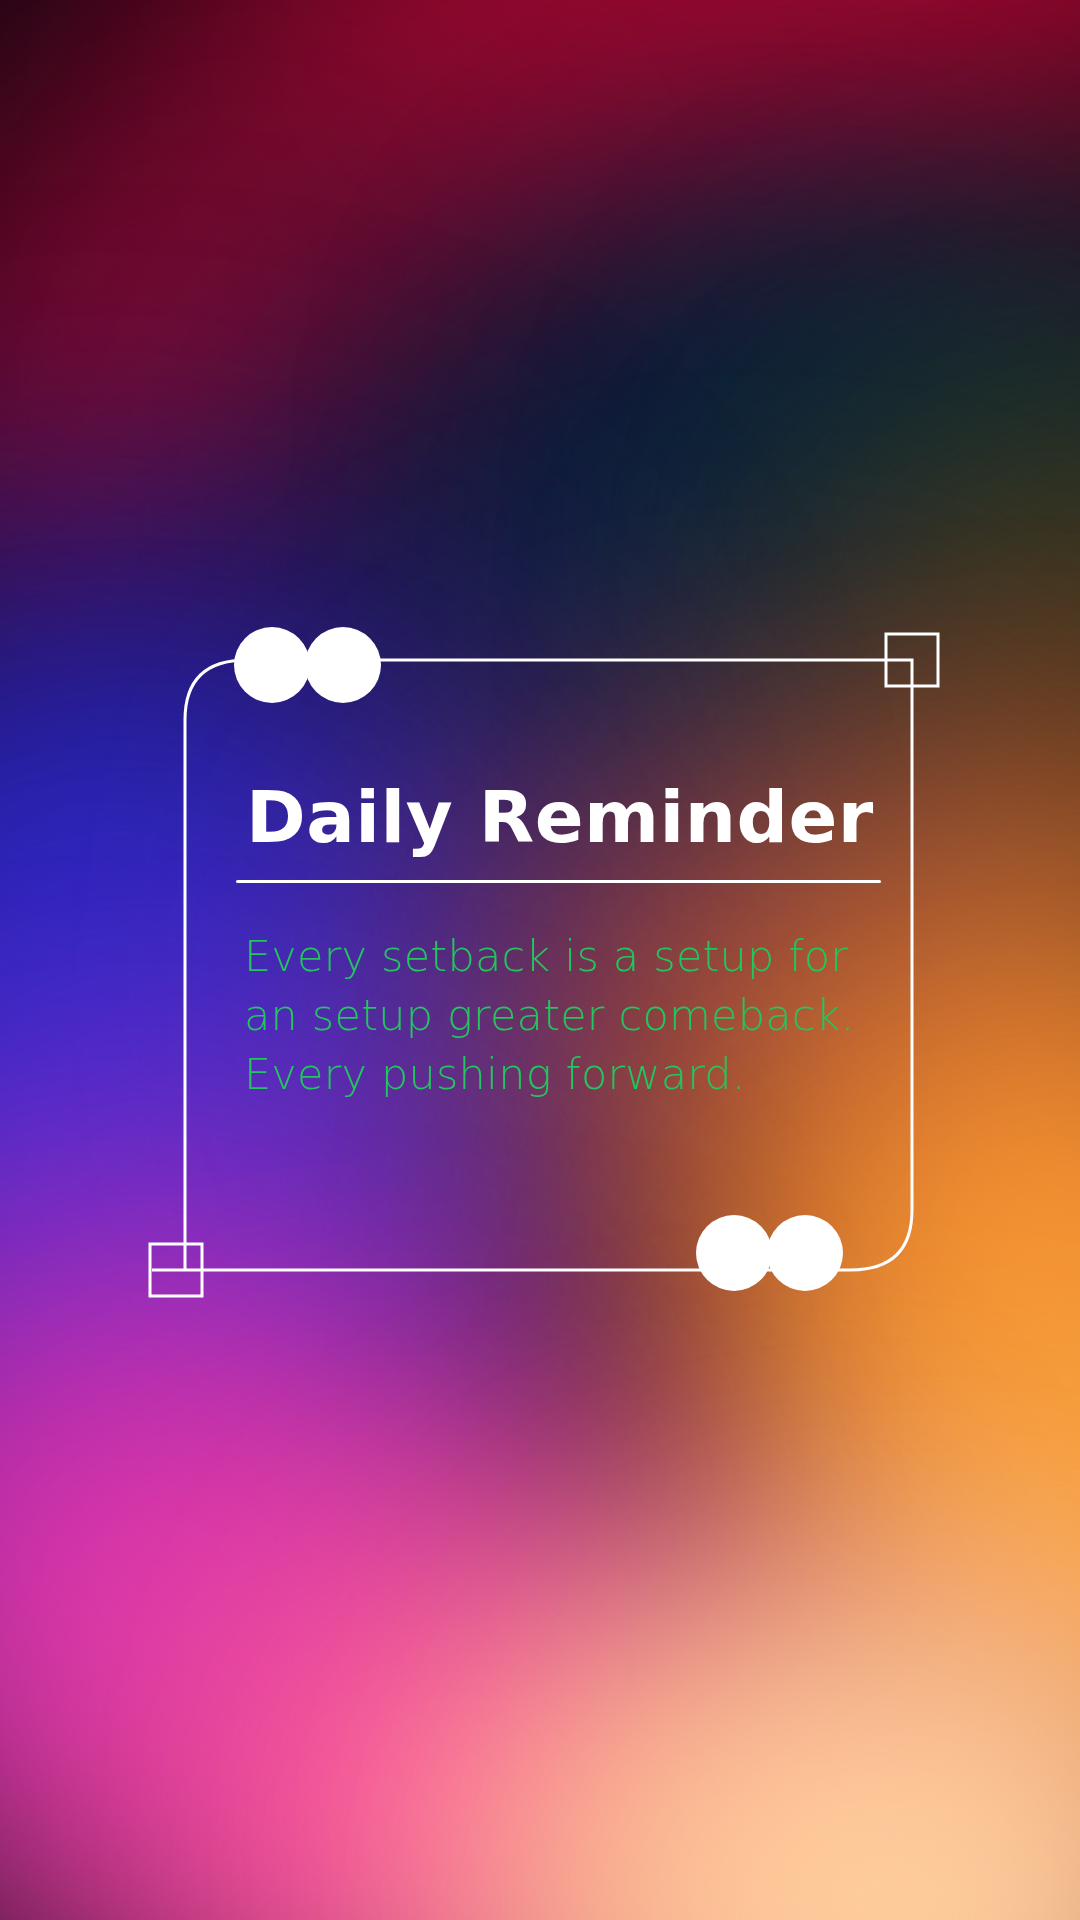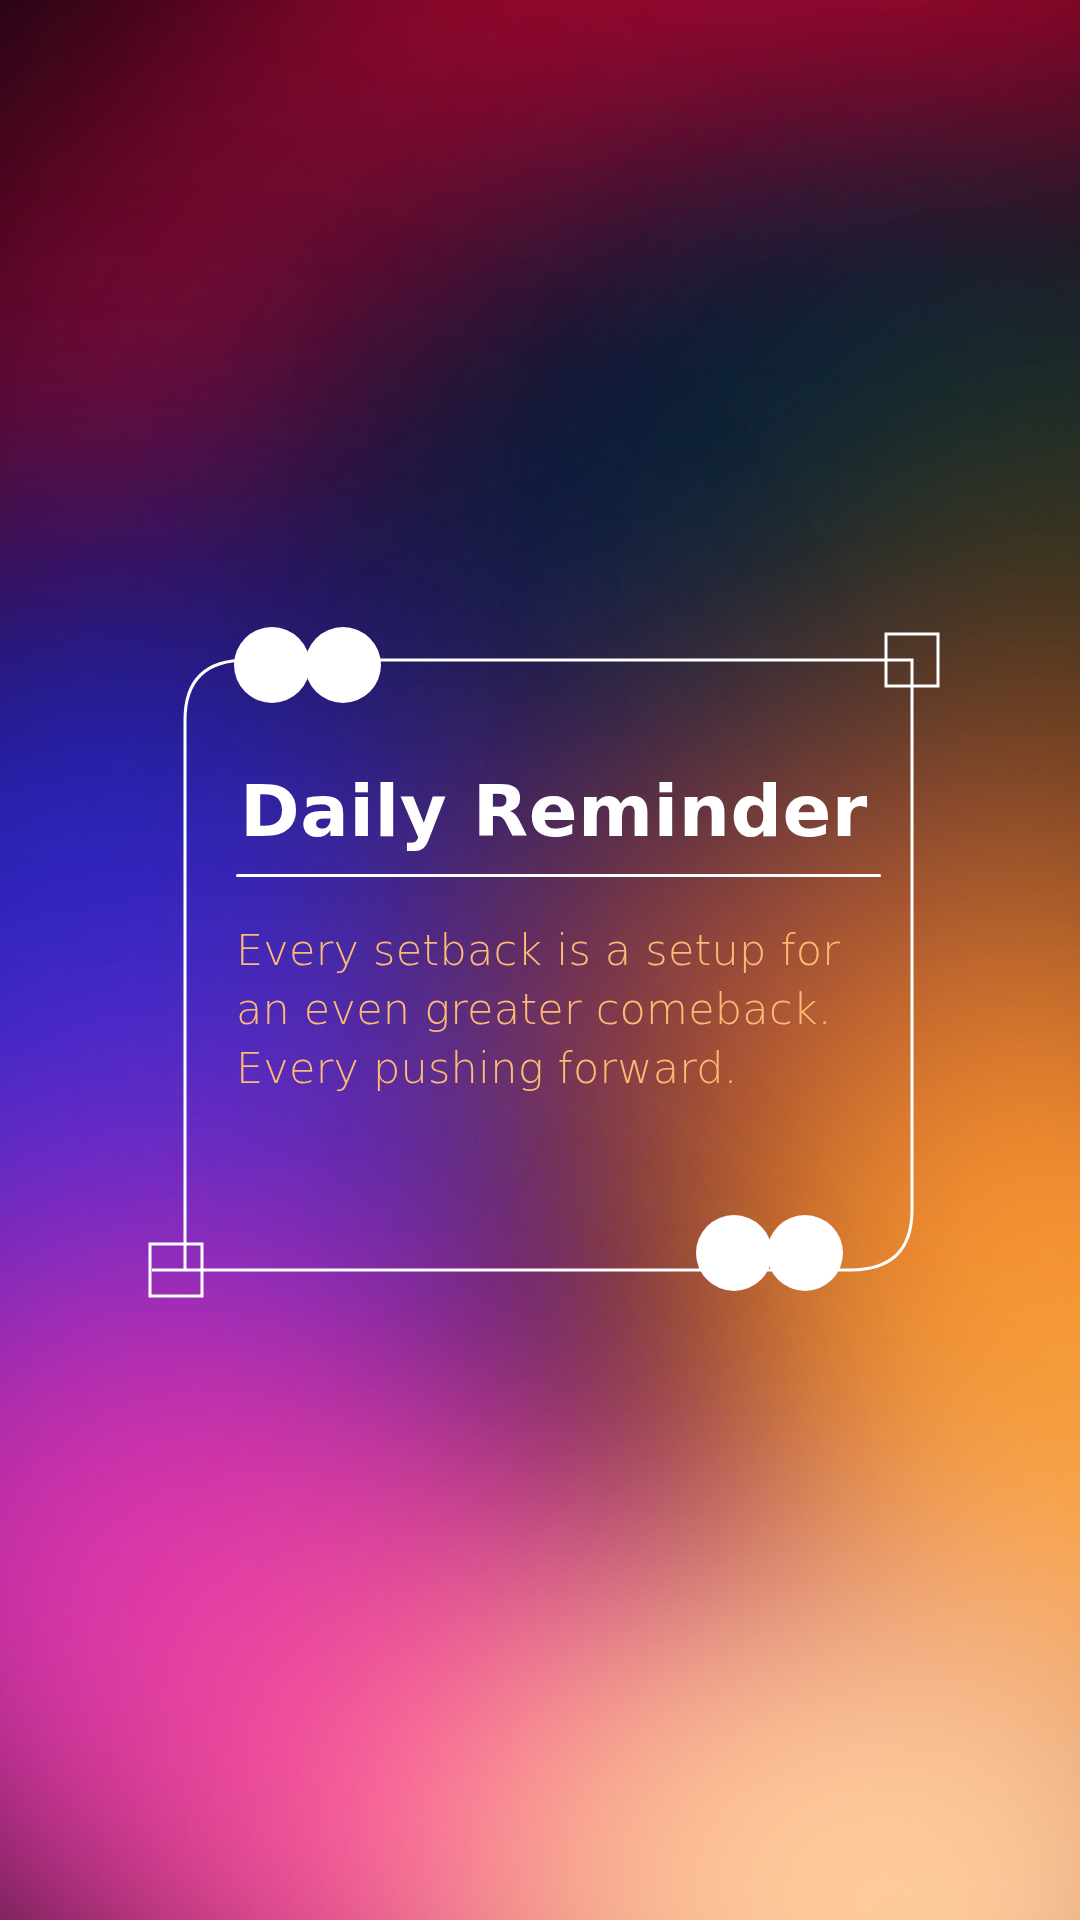--- a/index.html
+++ b/index.html
@@ -152,40 +152,40 @@
   }
 
   
   #text-block {
     position: absolute;
     left: 236px;
     top: 770px;
     width: 640px;
   }
   #title {
-    margin: 4px;
+    margin: 10px;
     color: #ffffff;
     font-family: "DejaVu Sans", sans-serif;
     font-size: 72px;
     font-weight: 700;
     line-height: 1.05;
     letter-spacing: 0.5px;
     white-space: nowrap;
   }
   #title-divider {
     margin-top: 24px;
     width: 645px;
     height: 3px;
     background: #ffffff;
     border-radius: 2px;
   }
   #quote {
-    margin: 0;
+    margin: 8px;
     margin-top: 44px;
-    color: #fdba74;
+    color: #22c55e;
     font-family: "DejaVu Sans", sans-serif;
     font-size: 43px;
     font-weight: 300;
     line-height: 1.38;
     letter-spacing: 0.2px;
   }
   #quote .qline { display: block; white-space: nowrap; }
 </style>
 </head>
 <body>
@@ -228,18 +228,18 @@
   </svg>
 
   <div id="text-block">
 
     <h1 id="title">Daily Reminder</h1>
 
     <div id="title-divider"></div>
 
     <p id="quote">
       <span class="qline">Every setback is a setup for</span>
-      <span class="qline">an even greater comeback.</span>
+      <span class="qline">an setup greater comeback.</span>
       <span class="qline">Every pushing forward.</span>
     </p>
 
   </div>
 </div>
 
 </body></html>

